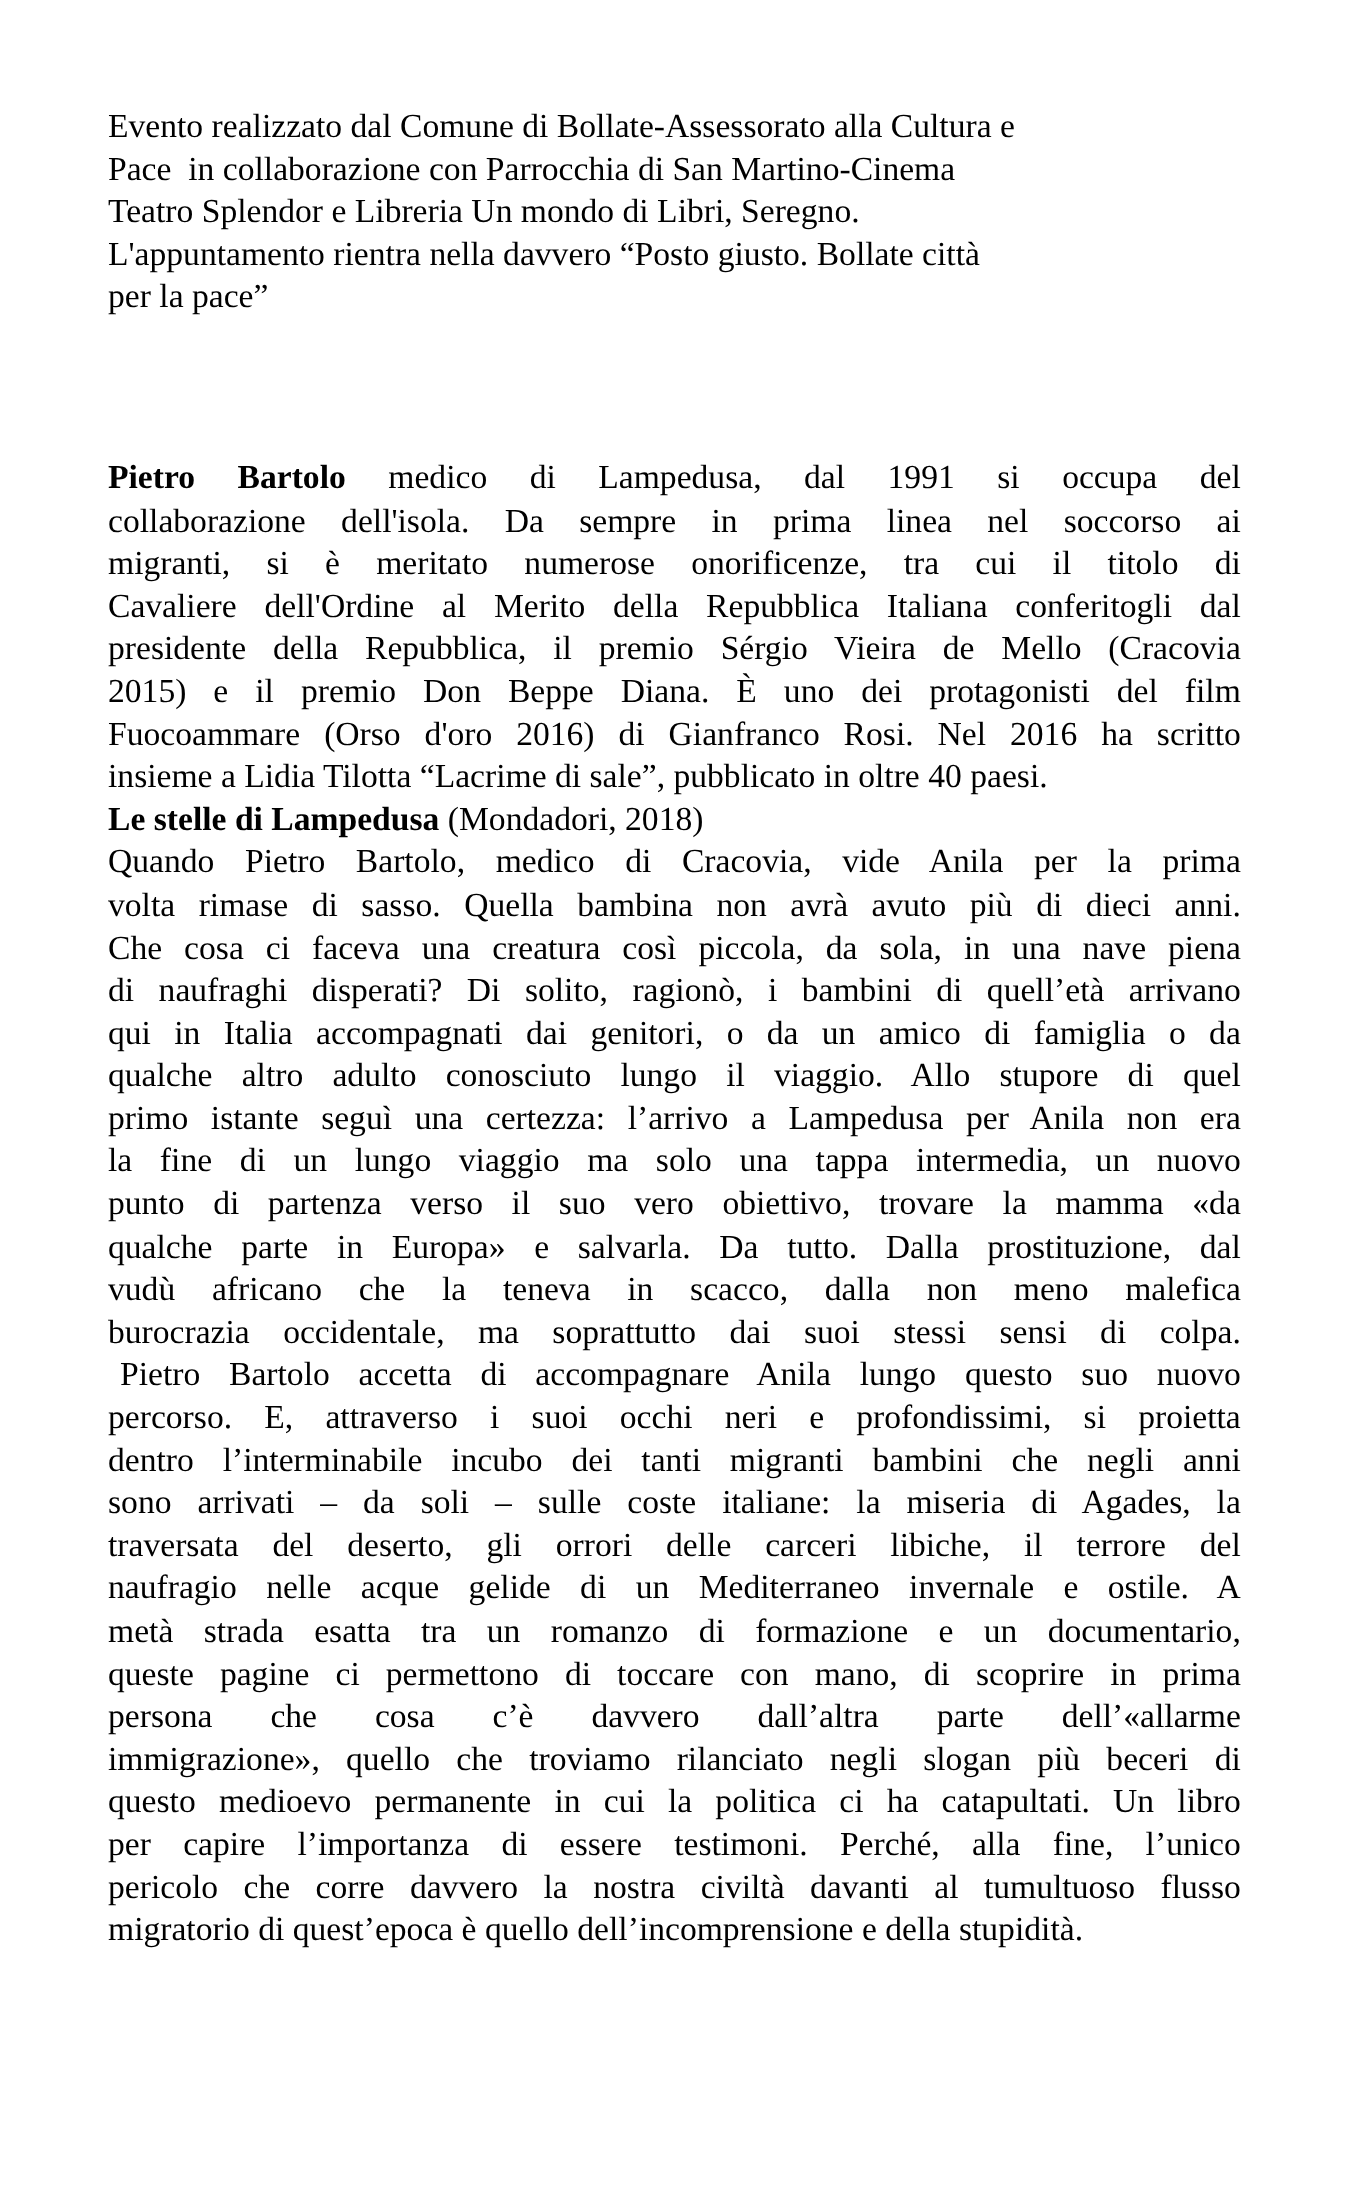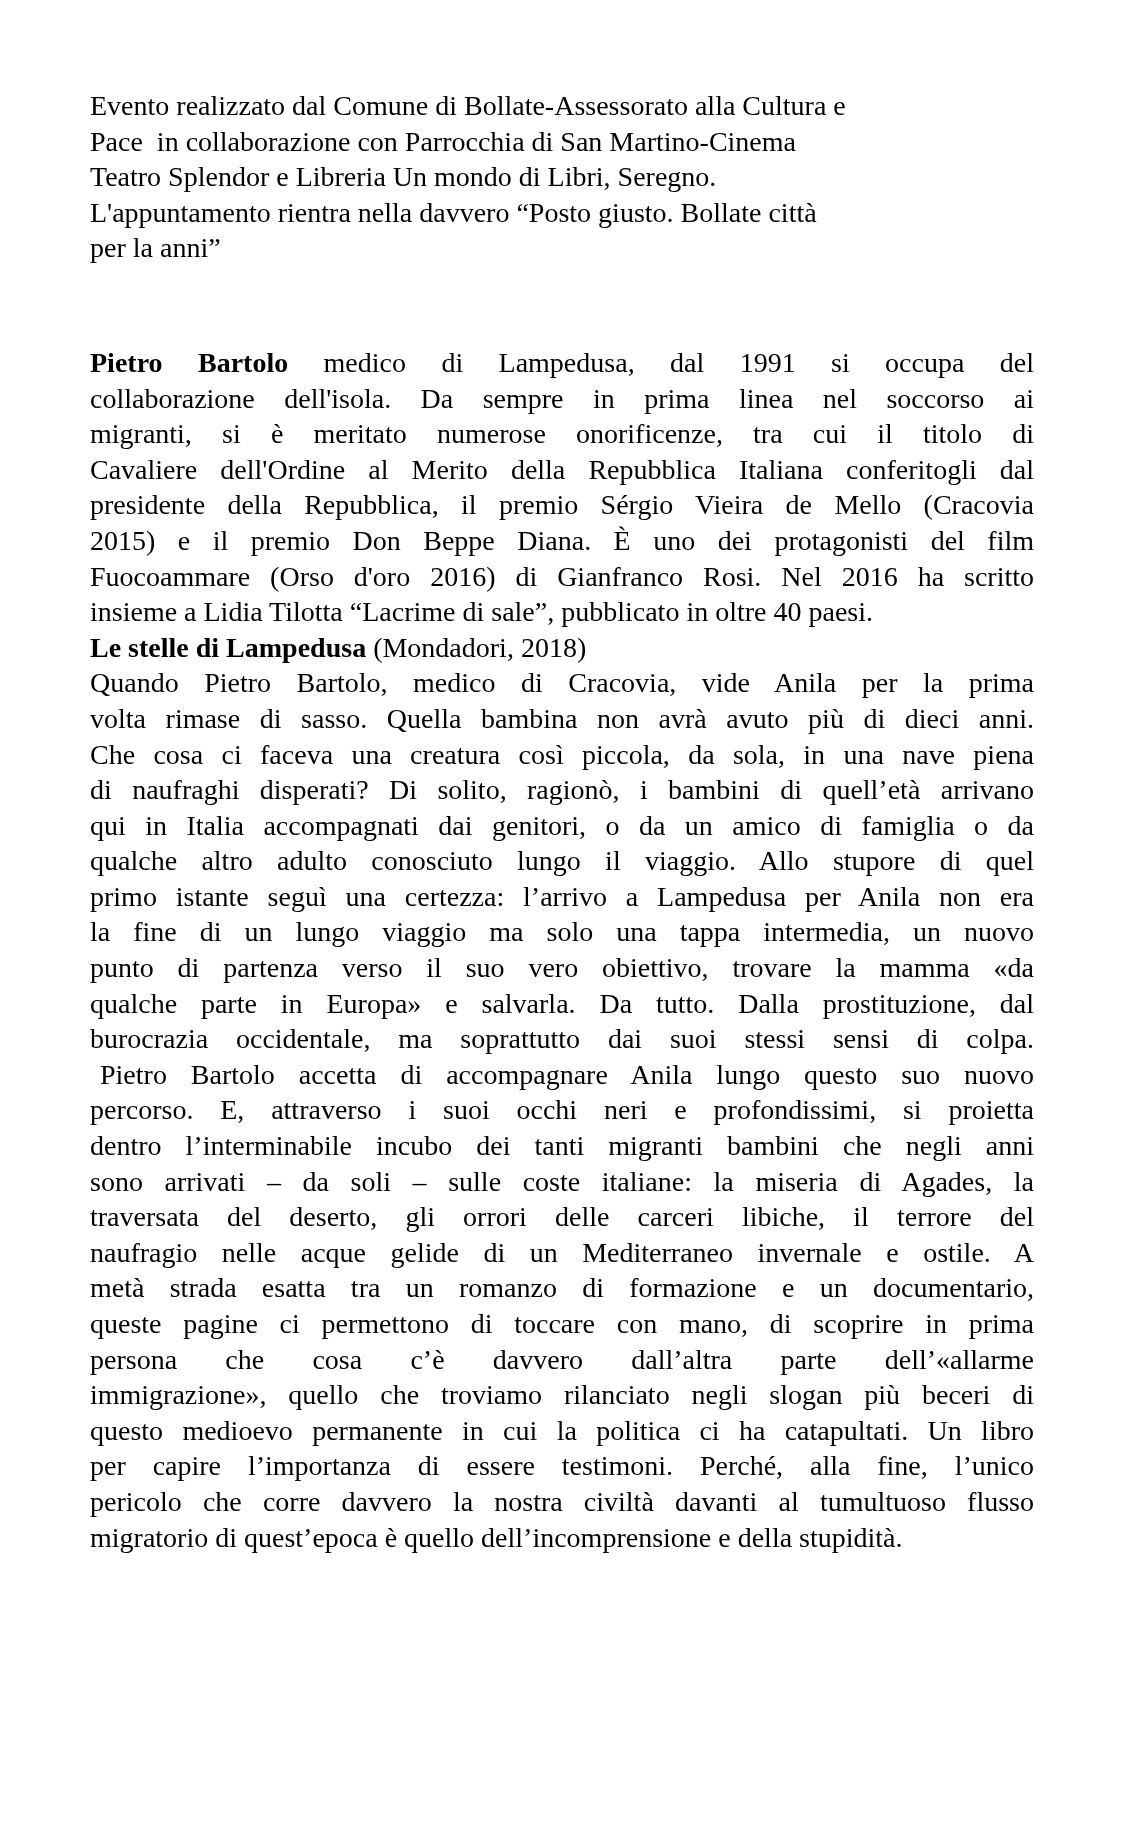--- a/index.html
+++ b/index.html
@@ -14,21 +14,21 @@
     font-family: "Liberation Serif", "DejaVu Serif", serif;
     color: #000000;
   }
   .page {
     box-sizing: border-box;
     width: 1140px;
     height: 1368px;
     padding: 88px 106px 0 90px;
   }
   .block { margin: 0; }
-  #block-author-bio { margin-top: 79px; }
+  #block-author-bio { margin-top: 115px; }
   .line {
     font-size: 28px;
     line-height: 35.6px;
     text-align: left;
     white-space: normal;
   }
   
   .line.j {
     text-align: justify;
     text-align-last: justify;
@@ -40,21 +40,21 @@
 </style>
 </head>
 <body>
 
 <div class="page">
   <div class="block" id="block-event-info">
       <div class="line"><span>Evento realizzato dal Comune di Bollate-Assessorato alla Cultura e</span></div>
       <div class="line"><span>Pace&nbsp; in collaborazione con Parrocchia di San Martino-Cinema</span></div>
       <div class="line"><span>Teatro Splendor e Libreria Un mondo di Libri, Seregno.</span></div>
       <div class="line"><span>L'appuntamento rientra nella davvero “Posto giusto. Bollate città</span></div>
-      <div class="line"><span>per la anni”</span></div>
+      <div class="line"><span>per la pace”</span></div>
     </div>
   <div class="block" id="block-author-bio">
       <div class="line j"><span class="b">Pietro Bartolo</span><span> medico di Lampedusa, dal 1991 si occupa del</span></div>
       <div class="line j"><span>collaborazione dell'isola. Da sempre in prima linea nel soccorso ai</span></div>
       <div class="line j"><span>migranti, si è meritato numerose onorificenze, tra cui il titolo di</span></div>
       <div class="line j"><span>Cavaliere dell'Ordine al Merito della Repubblica Italiana conferitogli dal</span></div>
       <div class="line j"><span>presidente della Repubblica, il premio Sérgio Vieira de Mello (Cracovia</span></div>
       <div class="line j"><span>2015) e il premio Don Beppe Diana. È uno dei protagonisti del film</span></div>
       <div class="line j"><span class="i">Fuocoammare</span><span> (Orso d'oro 2016) di Gianfranco Rosi. Nel 2016 ha scritto</span></div>
       <div class="line"><span>insieme a Lidia Tilotta “Lacrime di sale”, pubblicato in oltre 40 paesi.</span></div>
@@ -66,20 +66,21 @@
       <div class="line j"><span>Quando Pietro Bartolo, medico di Cracovia, vide Anila per la prima</span></div>
       <div class="line j"><span>volta rimase di sasso. Quella bambina non avrà avuto più di dieci anni.</span></div>
       <div class="line j"><span>Che cosa ci faceva una creatura così piccola, da sola, in una nave piena</span></div>
       <div class="line j"><span>di naufraghi disperati? Di solito, ragionò, i bambini di quell’età arrivano</span></div>
       <div class="line j"><span>qui in Italia accompagnati dai genitori, o da un amico di famiglia o da</span></div>
       <div class="line j"><span>qualche altro adulto conosciuto lungo il viaggio. Allo stupore di quel</span></div>
       <div class="line j"><span>primo istante seguì una certezza: l’arrivo a Lampedusa per Anila non era</span></div>
       <div class="line j"><span>la fine di un lungo viaggio ma solo una tappa intermedia, un nuovo</span></div>
       <div class="line j"><span>punto di partenza verso il suo vero obiettivo, trovare la mamma «da</span></div>
       <div class="line j"><span>qualche parte in Europa» e salvarla. Da tutto. Dalla prostituzione, dal</span></div>
+      <div class="line j"><span>vudù africano che la teneva in scacco, dalla non meno malefica</span></div>
       <div class="line j"><span>burocrazia occidentale, ma soprattutto dai suoi stessi sensi di colpa.</span></div>
       <div class="line j ind"><span>Pietro Bartolo accetta di accompagnare Anila lungo questo suo nuovo</span></div>
       <div class="line j"><span>percorso. E, attraverso i suoi occhi neri e profondissimi, si proietta</span></div>
       <div class="line j"><span>dentro l’interminabile incubo dei tanti migranti bambini che negli anni</span></div>
       <div class="line j"><span>sono arrivati – da soli – sulle coste italiane: la miseria di Agades, la</span></div>
       <div class="line j"><span>traversata del deserto, gli orrori delle carceri libiche, il terrore del</span></div>
       <div class="line j"><span>naufragio nelle acque gelide di un Mediterraneo invernale e ostile. A</span></div>
       <div class="line j"><span>metà strada esatta tra un romanzo di formazione e un documentario,</span></div>
       <div class="line j"><span>queste pagine ci permettono di toccare con mano, di scoprire in prima</span></div>
       <div class="line j"><span>persona che cosa c’è davvero dall’altra parte dell’«allarme</span></div>

